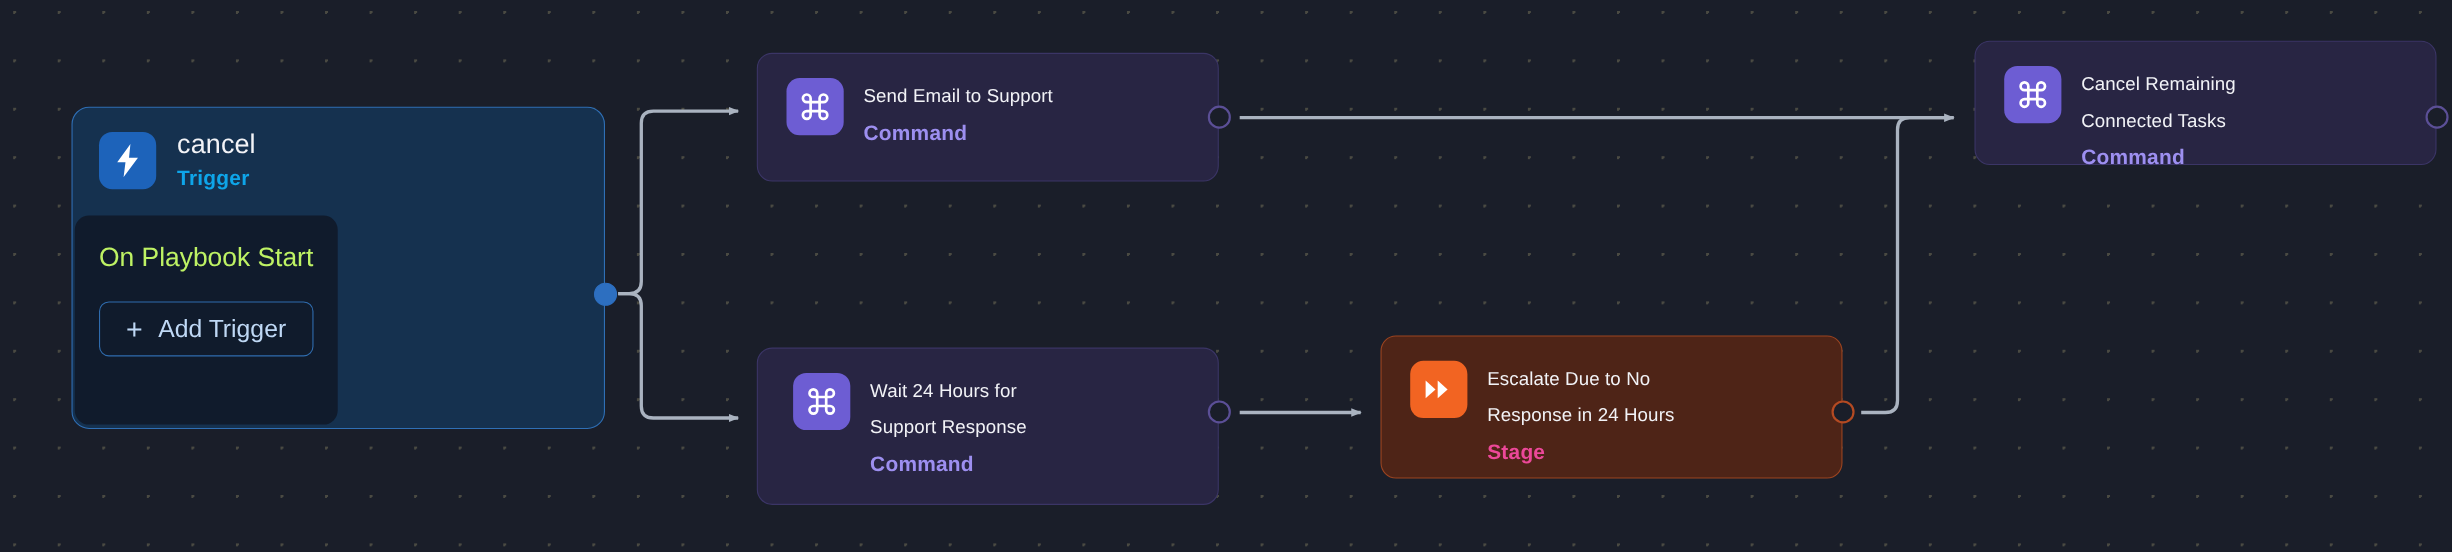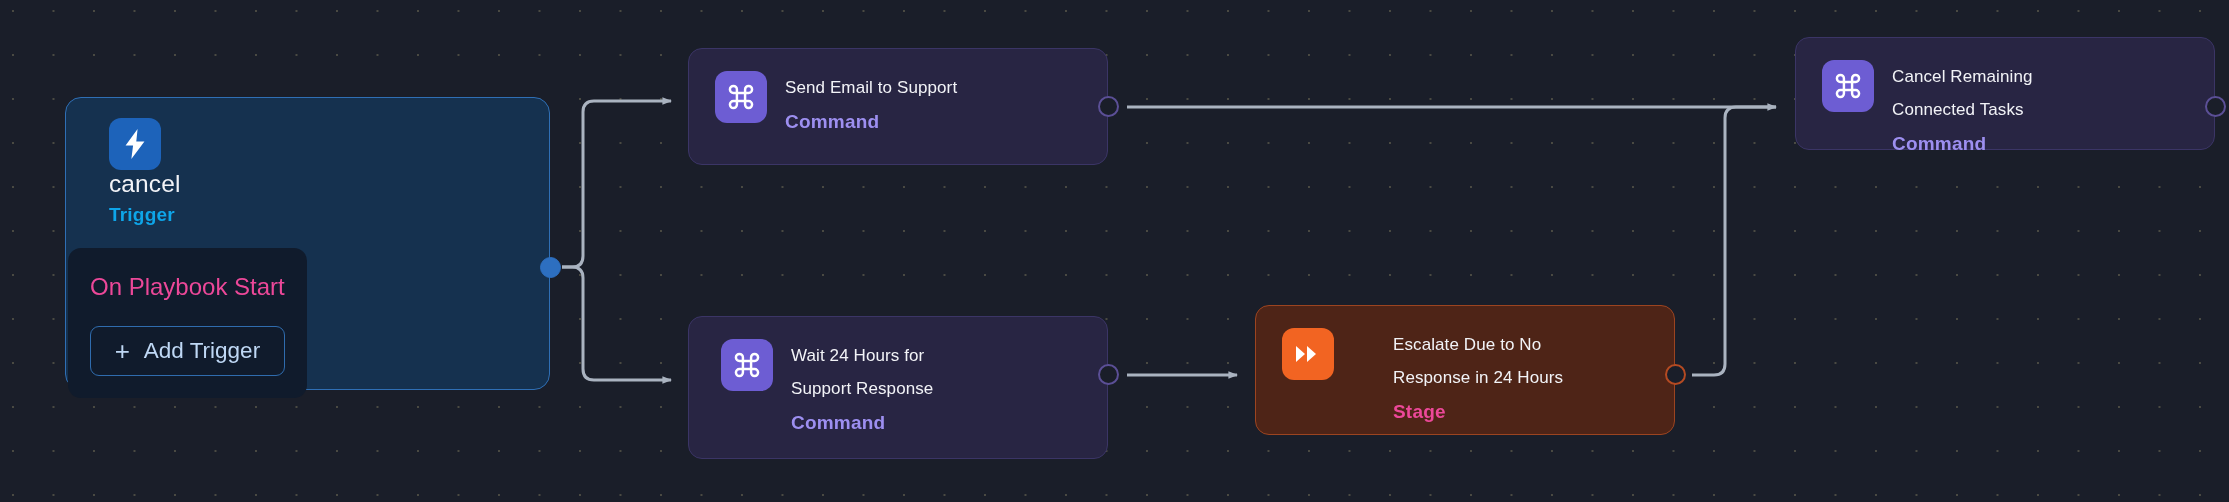--- a/index.html
+++ b/index.html
@@ -79,38 +79,36 @@
     padding: 22px 26px;
   }
   .node.command .node-icon { background: #6d5dd3; }
   .node.command .node-subtitle { color: #9d8ff0; }
 
   
   .node.stage {
     background: #4e2417;
     border: 1px solid #9c4420;
     padding: 22px 26px;
-    gap: 41px;
   }
   .node.stage .node-icon { background: #f26422; }
   .node.stage .node-subtitle { color: #ec4899; }
 
   
   .node.trigger {
     background: #15314f;
     border: 1.5px solid #2f6fb5;
     border-radius: 16px;
     flex-direction: column;
     padding: 0;
   }
   .trigger-header {
     display: flex;
     align-items: center;
     padding: 20px 24px 22px 24px;
-    flex-direction: column;
   }
   .trigger-header .node-icon { background: #1d63ba; width: 52px; height: 52px; }
   .trigger-header .node-text { margin-left: 19px; min-height: 0; }
   .trigger-header .node-title { font-size: 24.5px; line-height: 28px; }
   .trigger-header .node-subtitle { color: #0ea5e9; margin-top: 6px; }
 
   .trigger-body {
     position: relative;
     margin: 0 2px 3px 2px;
     background: #101b2c;
@@ -119,21 +117,21 @@
     flex: 1;
   }
   .trigger-body-row {
     display: flex;
     align-items: center;
     justify-content: space-between;
     padding: 4px 0 0 0;
   }
   .trigger-body-label {
     font-size: 24px;
-    color: #ec4899;
+    color: #bef264;
     line-height: 30px;
   }
   .add-trigger-btn {
     margin-top: 24px;
     height: 50px;
     border: 1px solid #2f6cae;
     border-radius: 9px;
     background: transparent;
     color: #bfd8f5;
     font-size: 22.5px;

